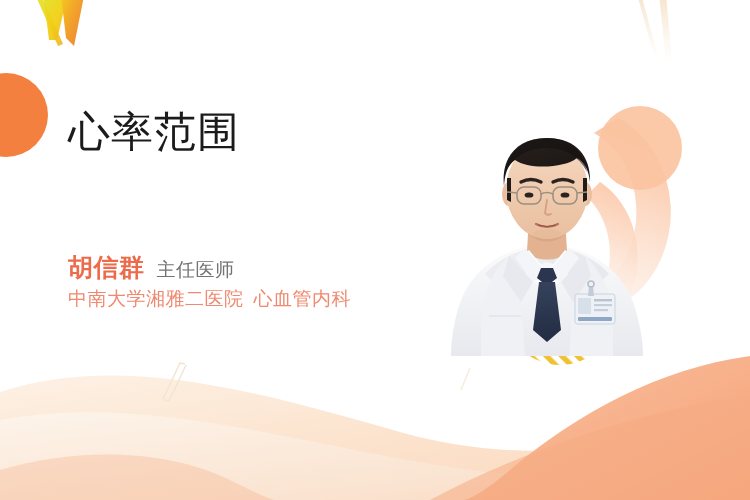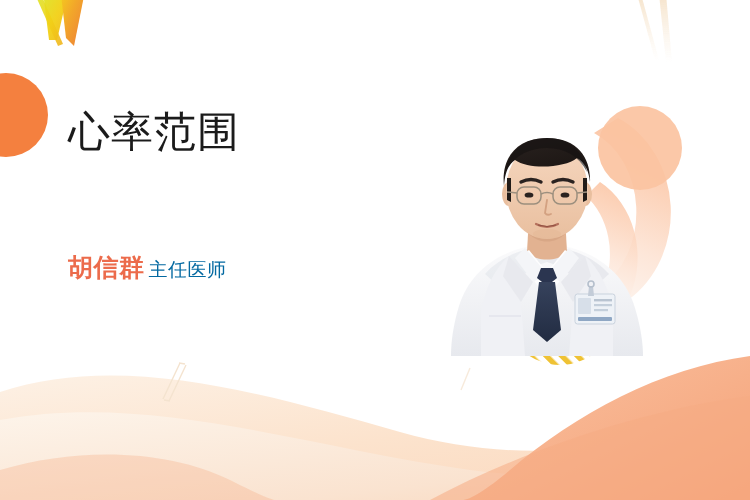--- a/index.html
+++ b/index.html
@@ -55,23 +55,23 @@
   #speaker-name {
     font-size:25px;
     font-weight:700;
     color:#ec6b4b;
     letter-spacing:0.5px;
   }
 
   #speaker-title {
     font-size:19px;
     font-weight:400;
-    color:#0369a1;
+    color:#737373;
     letter-spacing:0.5px;
-    margin-left:4px;
+    margin-left:12px;
   }
 
   #speaker-affiliation {
     font-size:19px;
     font-weight:400;
     color:#ef8a70;
     letter-spacing:0.5px;
   }
 
   #speaker-department {
@@ -321,15 +321,18 @@
   </div>
 
   <div id="text-block">
     <div id="page-title">心率范围</div>
   </div>
 
   <div id="speaker-block">
     <div class="speaker-line">
       <span id="speaker-name">胡信群</span><span id="speaker-title">主任医师</span>
     </div>
+    <div class="speaker-line">
+      <span id="speaker-affiliation">中南大学湘雅二医院</span><span id="speaker-department">心血管内科</span>
+    </div>
   </div>
 
 </div>
 
 </body></html>

